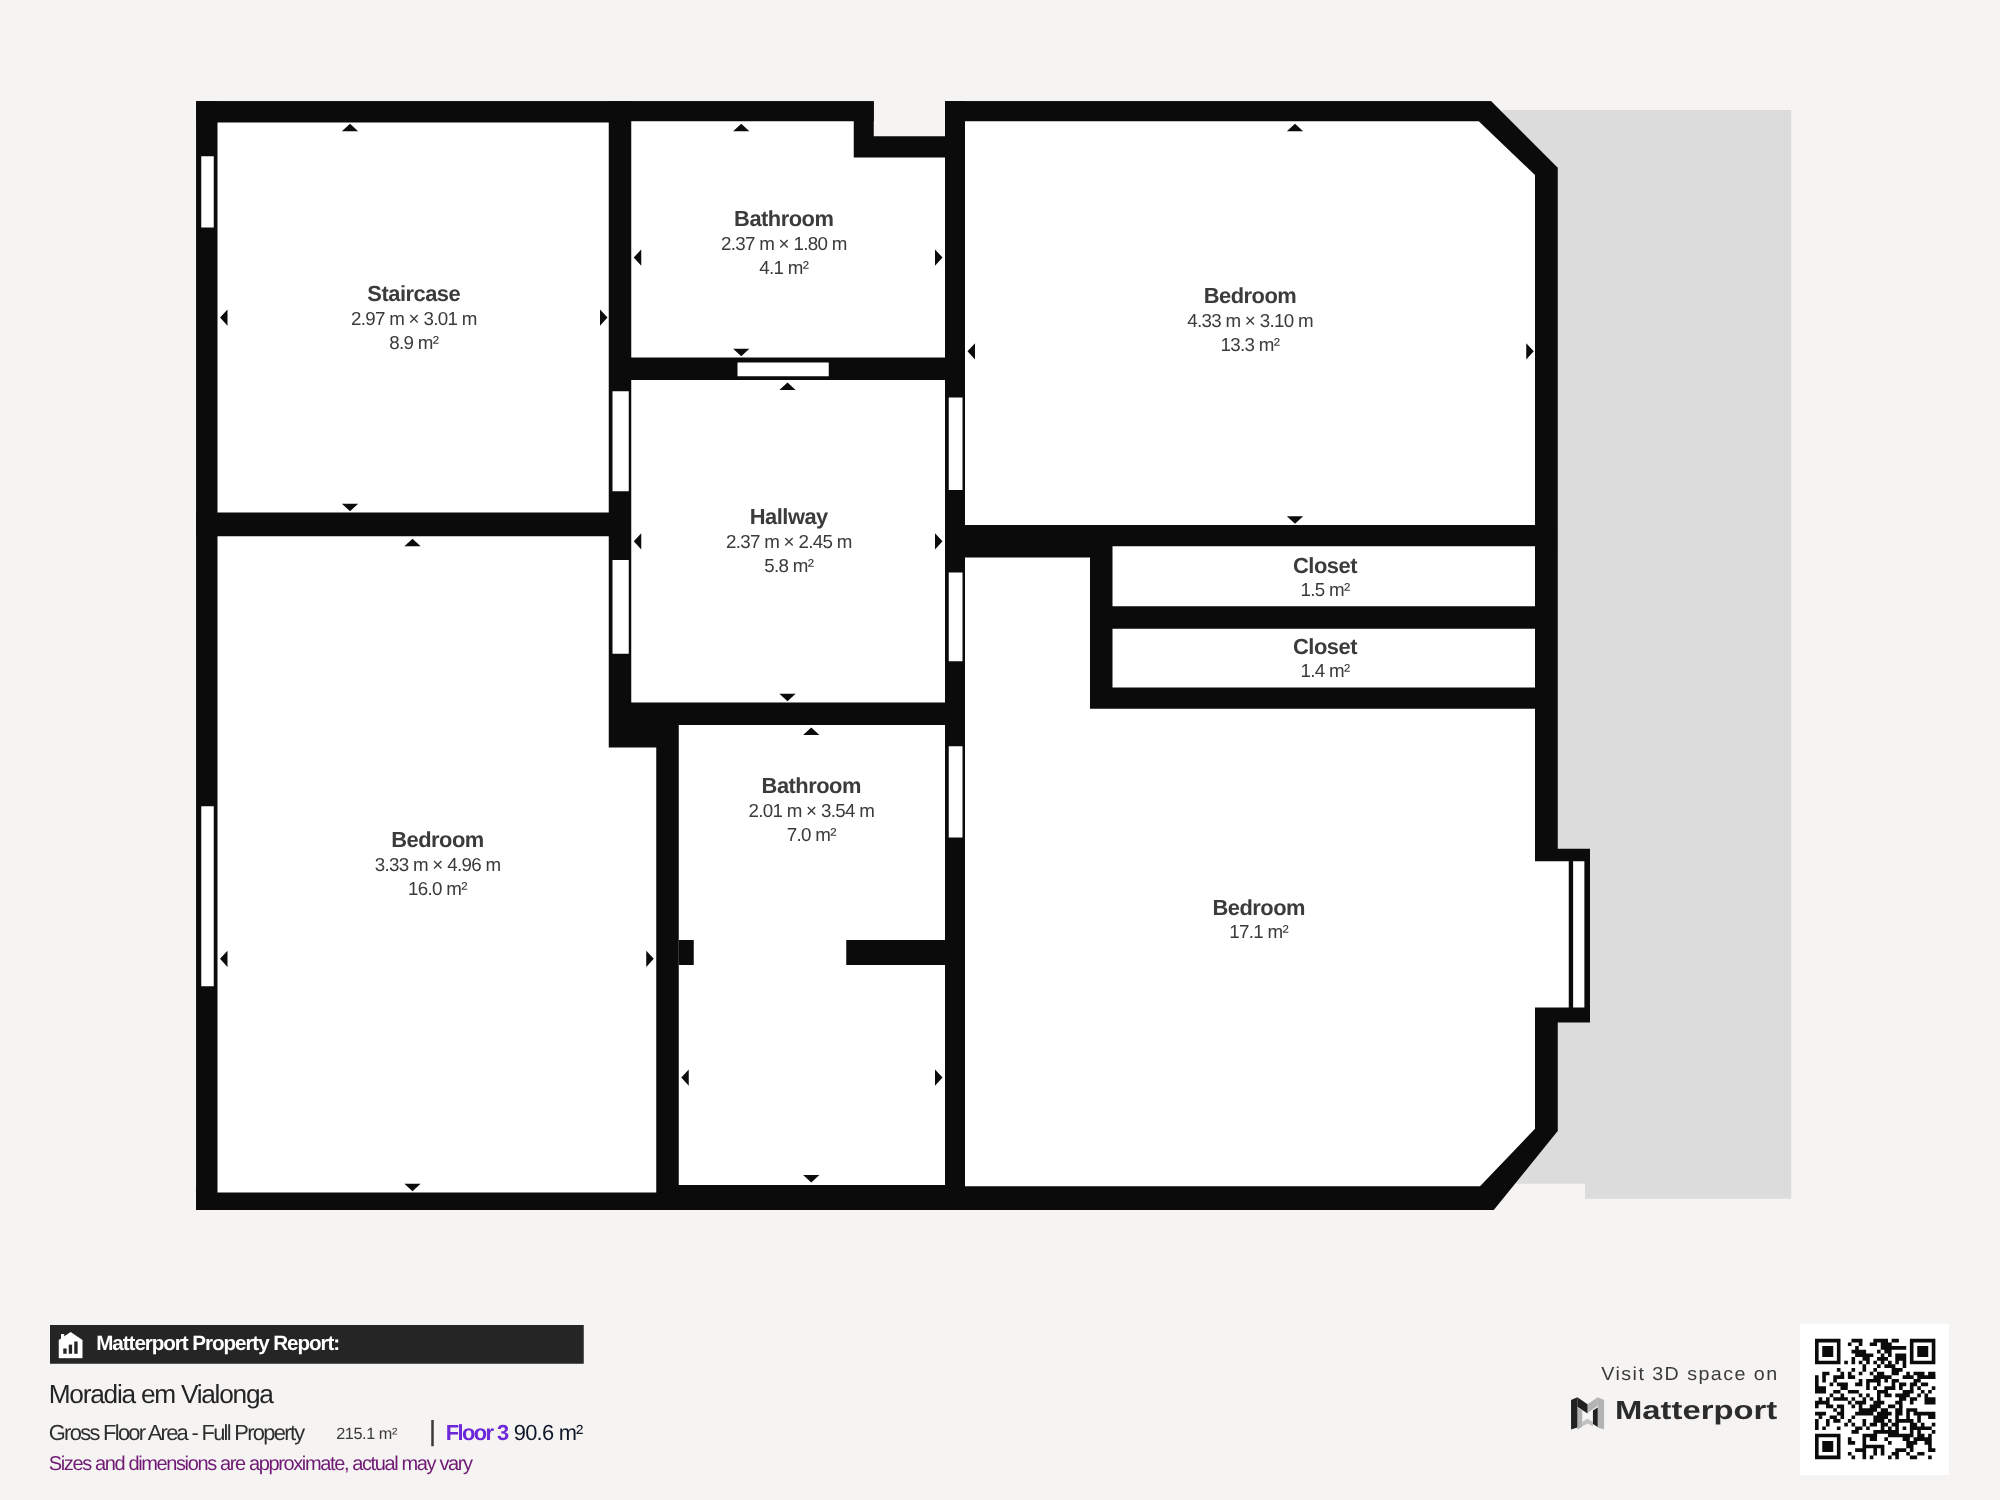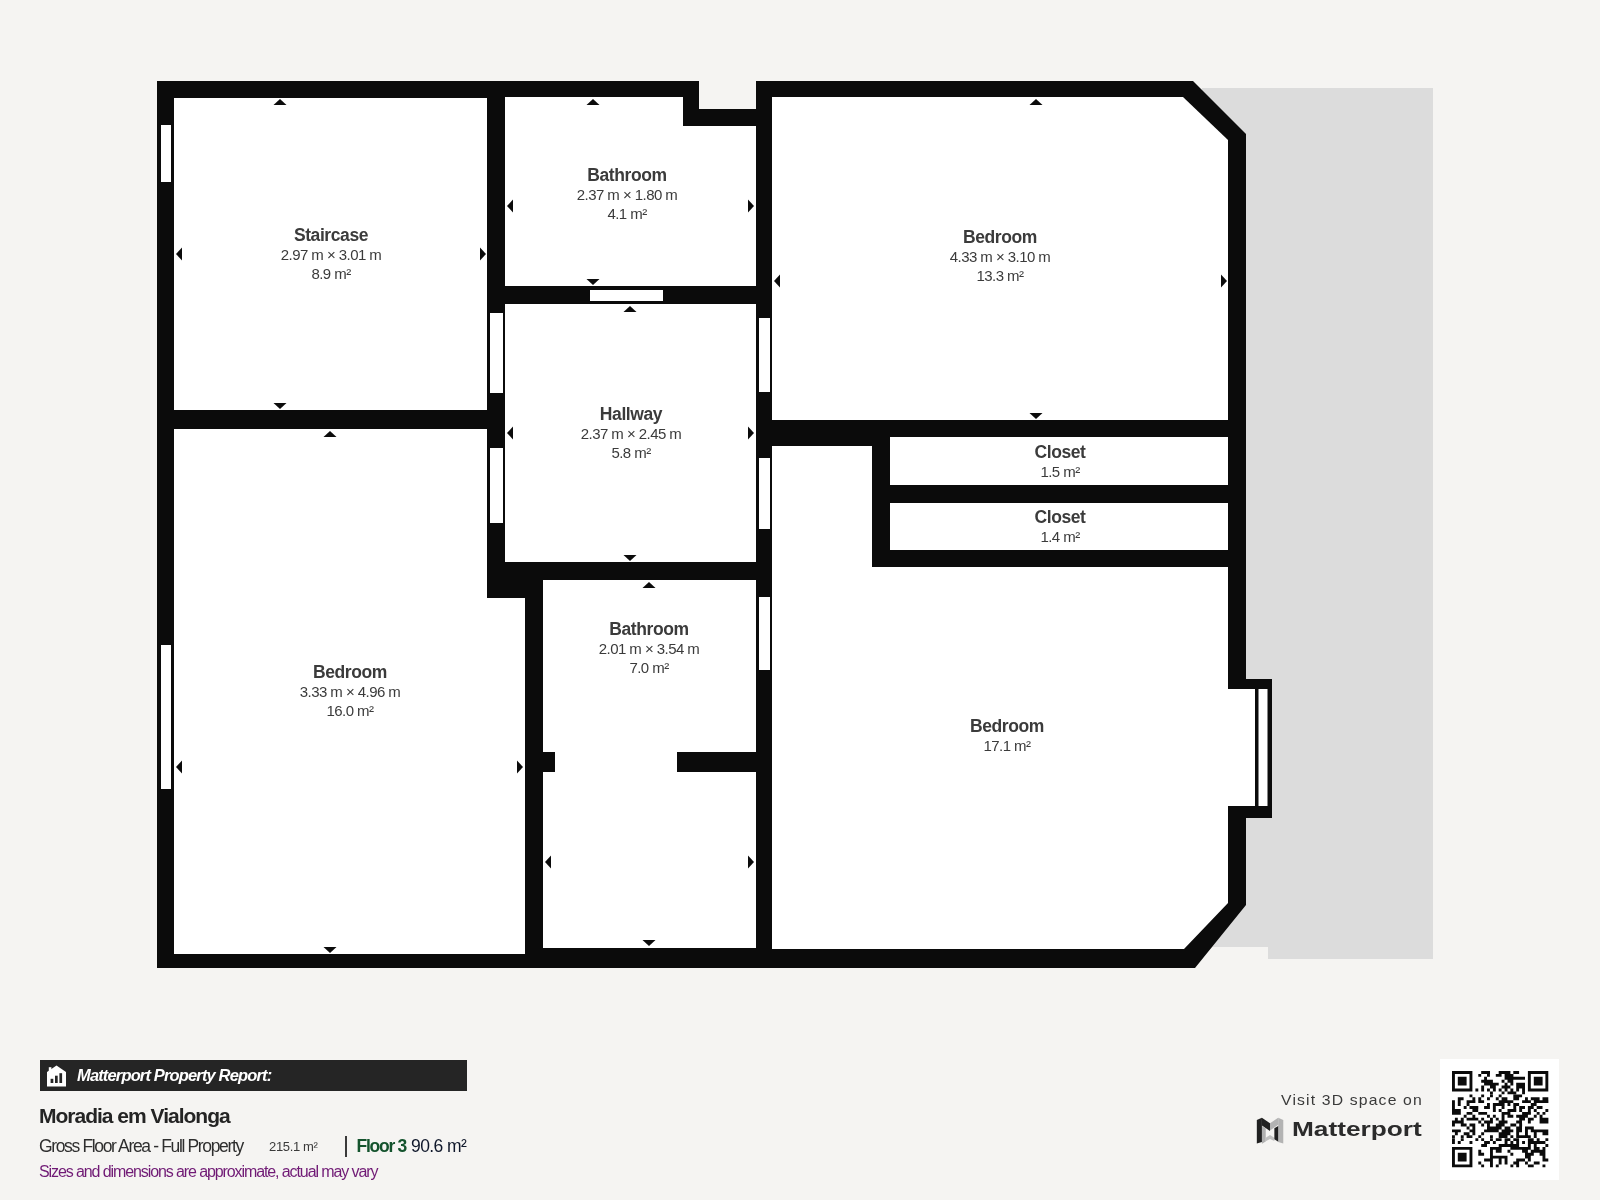--- a/index.html
+++ b/index.html
@@ -190,31 +190,31 @@
 <div class="abs" style="left:40px;top:1060px;width:427px;height:31px;background:#252525;"></div>
 
 <svg class="abs" style="left:46px;top:1065px;" width="21" height="22" viewBox="0 0 21 22">
 <path d="M10.5 0.5 L20 7 V21.5 H1 V7 Z" fill="#ffffff"></path>
 <rect x="2.8" y="2.2" width="2.6" height="4.4" fill="#ffffff"></rect>
 <rect x="4.6" y="13.8" width="2.7" height="4.2" fill="#252525"></rect>
 <rect x="9.0" y="10.7" width="2.7" height="7.3" fill="#252525"></rect>
 <rect x="13.4" y="8.2" width="2.7" height="9.8" fill="#252525"></rect>
 </svg>
 
-<div class="abs" id="bannertext" style="left:77px;top:1060px;height:31px;line-height:31px;color:#ffffff;font-size:16.5px;font-weight:700;letter-spacing:-0.85px;font-style:italic;">Matterport Property Report:</div>
-
-<div class="abs" id="title" style="left:39px;top:1103px;line-height:25px;color:#242424;font-size:21px;font-weight:700;letter-spacing:-1.0px;">Moradia em Vialonga</div>
+<div class="abs" id="bannertext" style="left:77px;top:1060px;height:31px;line-height:31px;color:#ffffff;font-size:16.5px;font-weight:700;letter-spacing:-0.85px;">Matterport Property Report:</div>
+
+<div class="abs" id="title" style="left:39px;top:1103px;line-height:25px;color:#242424;font-size:21px;font-weight:400;letter-spacing:-1.0px;">Moradia em Vialonga</div>
 
 <div class="abs" id="grossbold" style="left:39px;top:1136px;line-height:21px;font-size:17.5px;color:#2e2e2e;font-weight:400;letter-spacing:-1.35px;">Gross Floor Area - Full Property</div>
 
 <div class="abs" id="grossval" style="left:269px;top:1136px;line-height:21px;font-size:13px;color:#3a3a3a;letter-spacing:-0.35px;">215.1 m²</div>
 
 <div class="abs" style="left:345px;top:1136px;width:2px;height:21px;background:#3a3a3a;"></div>
 
-<div class="abs" id="floorbold" style="left:356.5px;top:1136px;line-height:21px;font-size:17.5px;color:#14532d;font-weight:700;letter-spacing:-1.25px;">Floor 3</div>
+<div class="abs" id="floorbold" style="left:356.5px;top:1136px;line-height:21px;font-size:17.5px;color:#6d28d9;font-weight:700;letter-spacing:-1.25px;">Floor 3</div>
 
 <div class="abs" id="floorval" style="left:411px;top:1136px;line-height:21px;font-size:17.5px;color:#0f172a;letter-spacing:-0.6px;">90.6 m²</div>
 
 <div class="abs" id="disc" style="left:39px;top:1163px;line-height:18px;font-size:16px;color:#701a75;letter-spacing:-1.1px;">Sizes and dimensions are approximate, actual may vary</div>
 
 <div class="abs" id="visit" style="left:1281px;top:1089.5px;line-height:19px;font-size:15px;color:#3a3a3a;letter-spacing:1.1px;transform:scaleX(1.05);transform-origin:left top;">Visit 3D space on</div>
 
 <svg class="abs" style="left:1256px;top:1117px;" width="28" height="28" viewBox="0 0 27 27">
 <polygon points="21.4,0.8 26.3,2.9 26.3,25.6 21.4,24.1" fill="#b3b3b3"></polygon>
 <polygon points="21.4,0.8 13.5,6.1 13.5,12.9 21.4,7.4" fill="#b3b3b3"></polygon>

